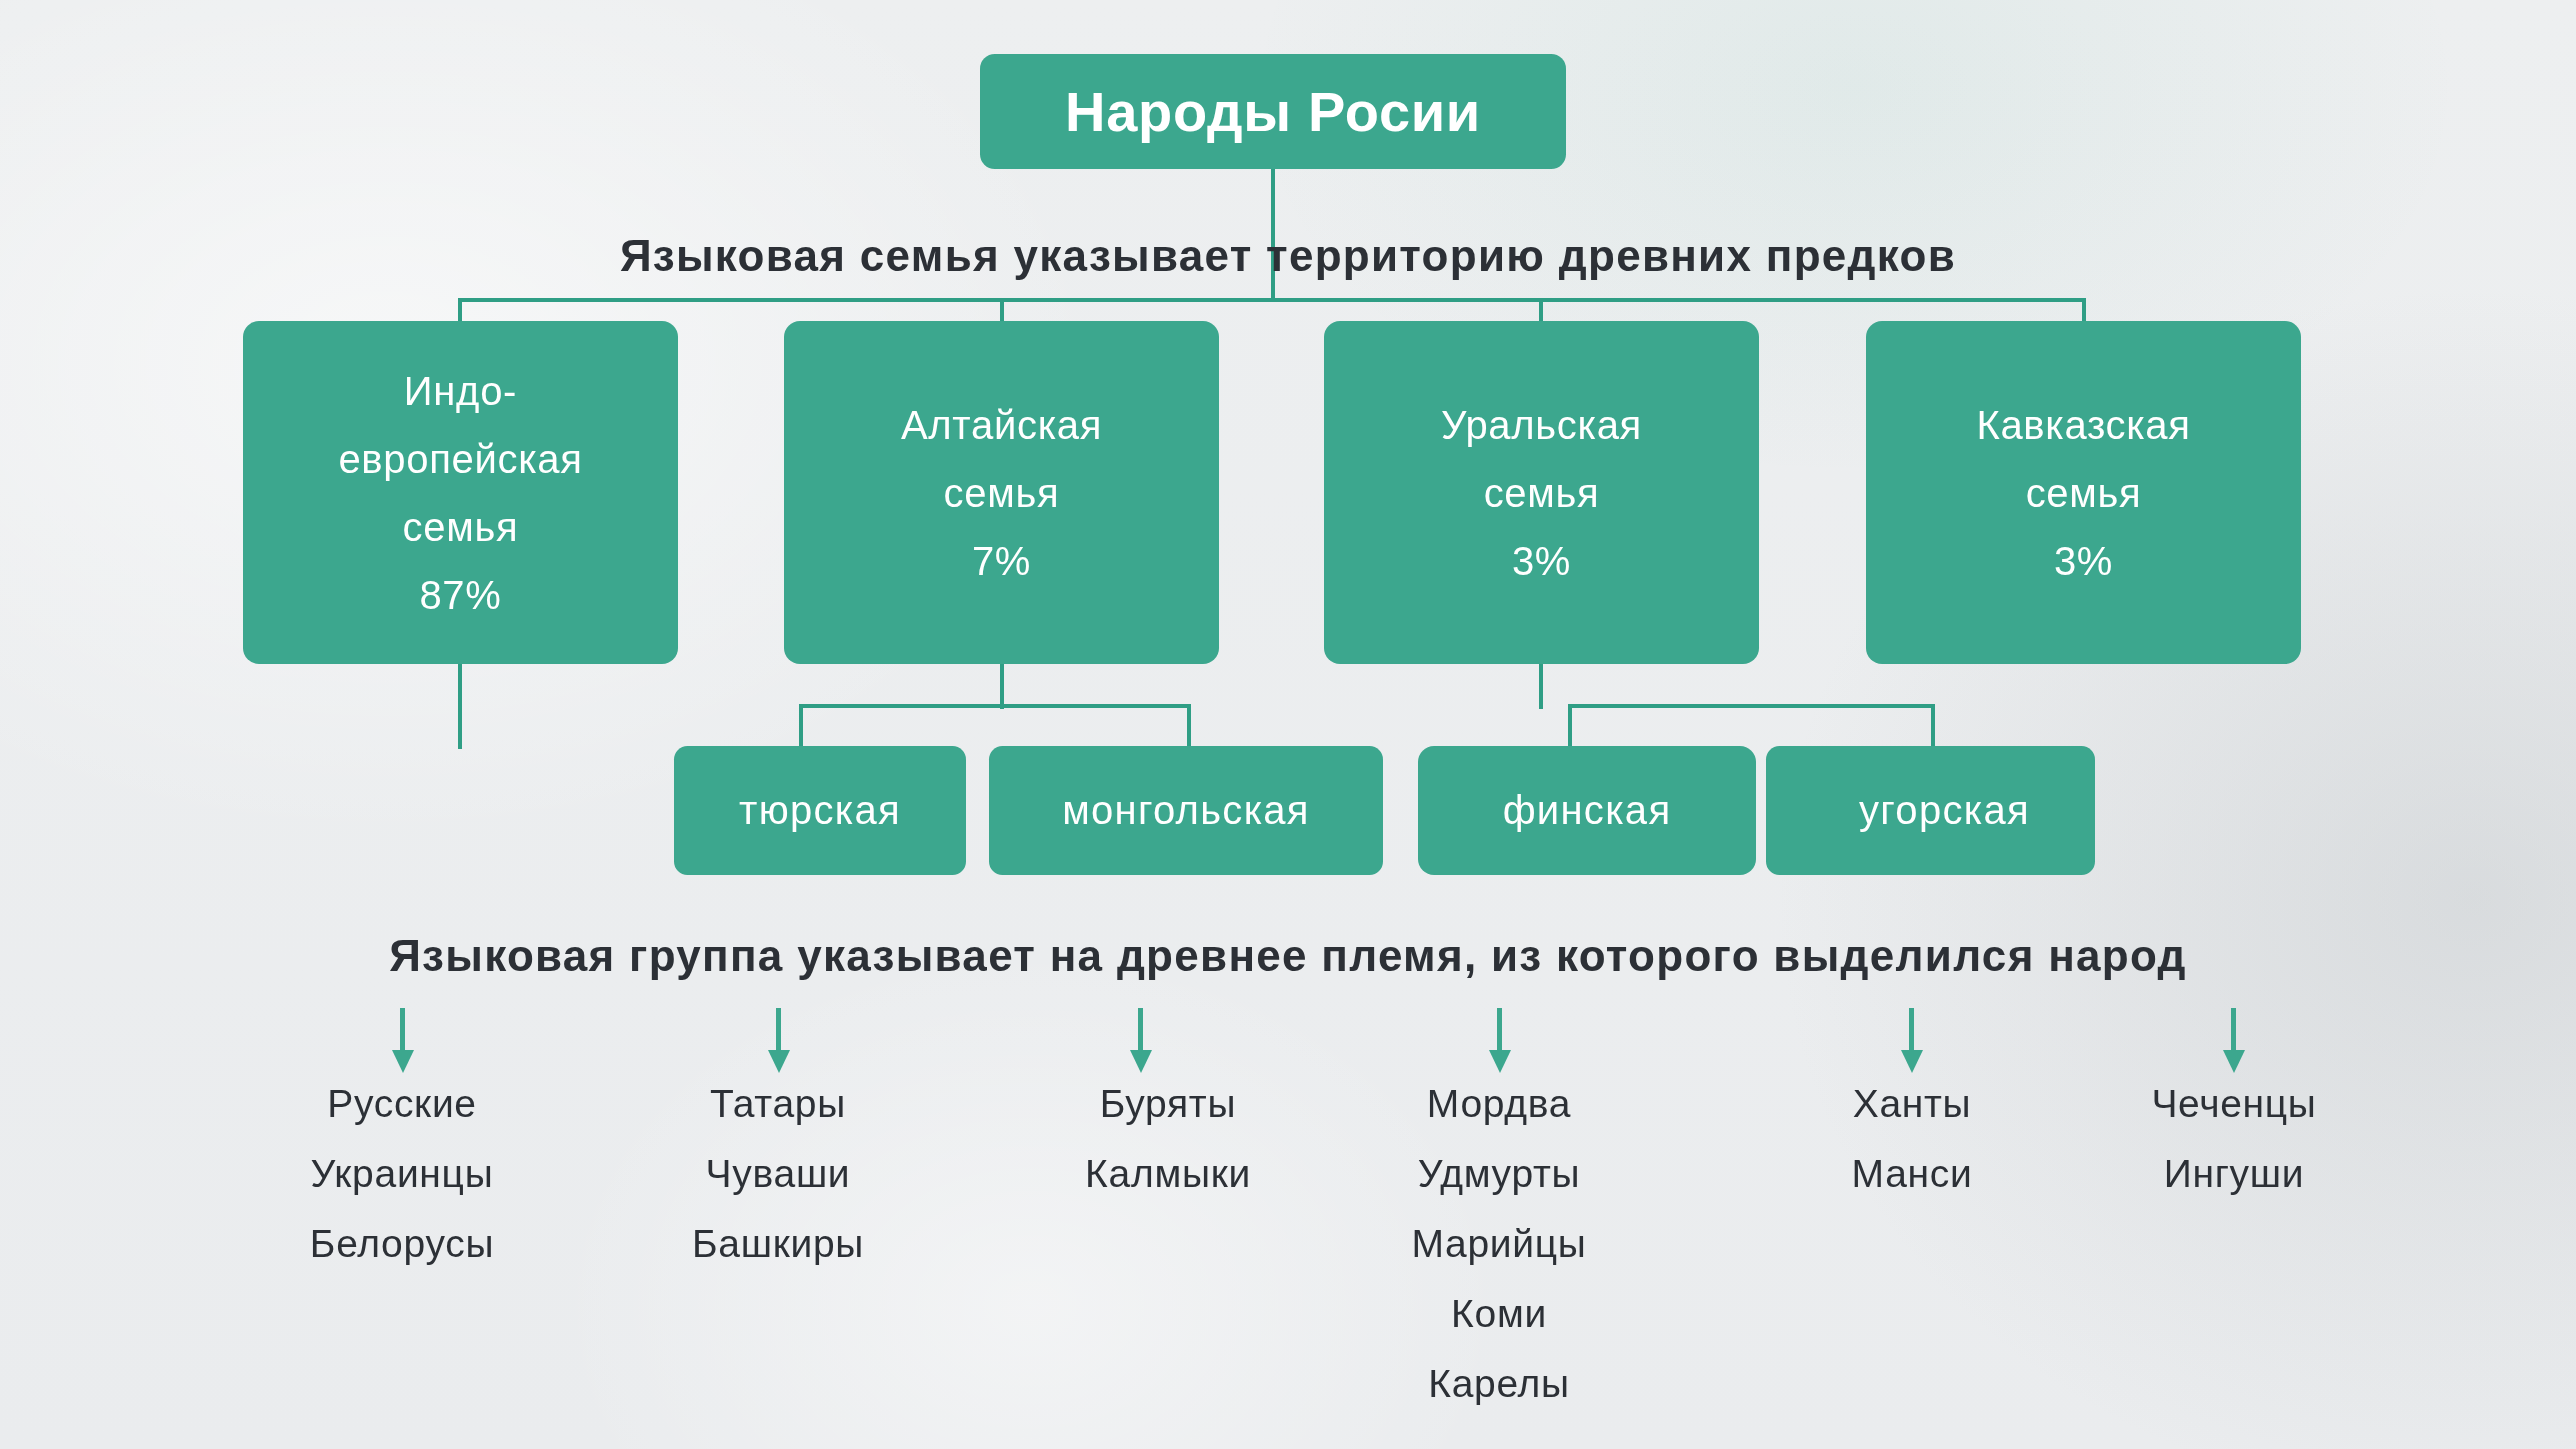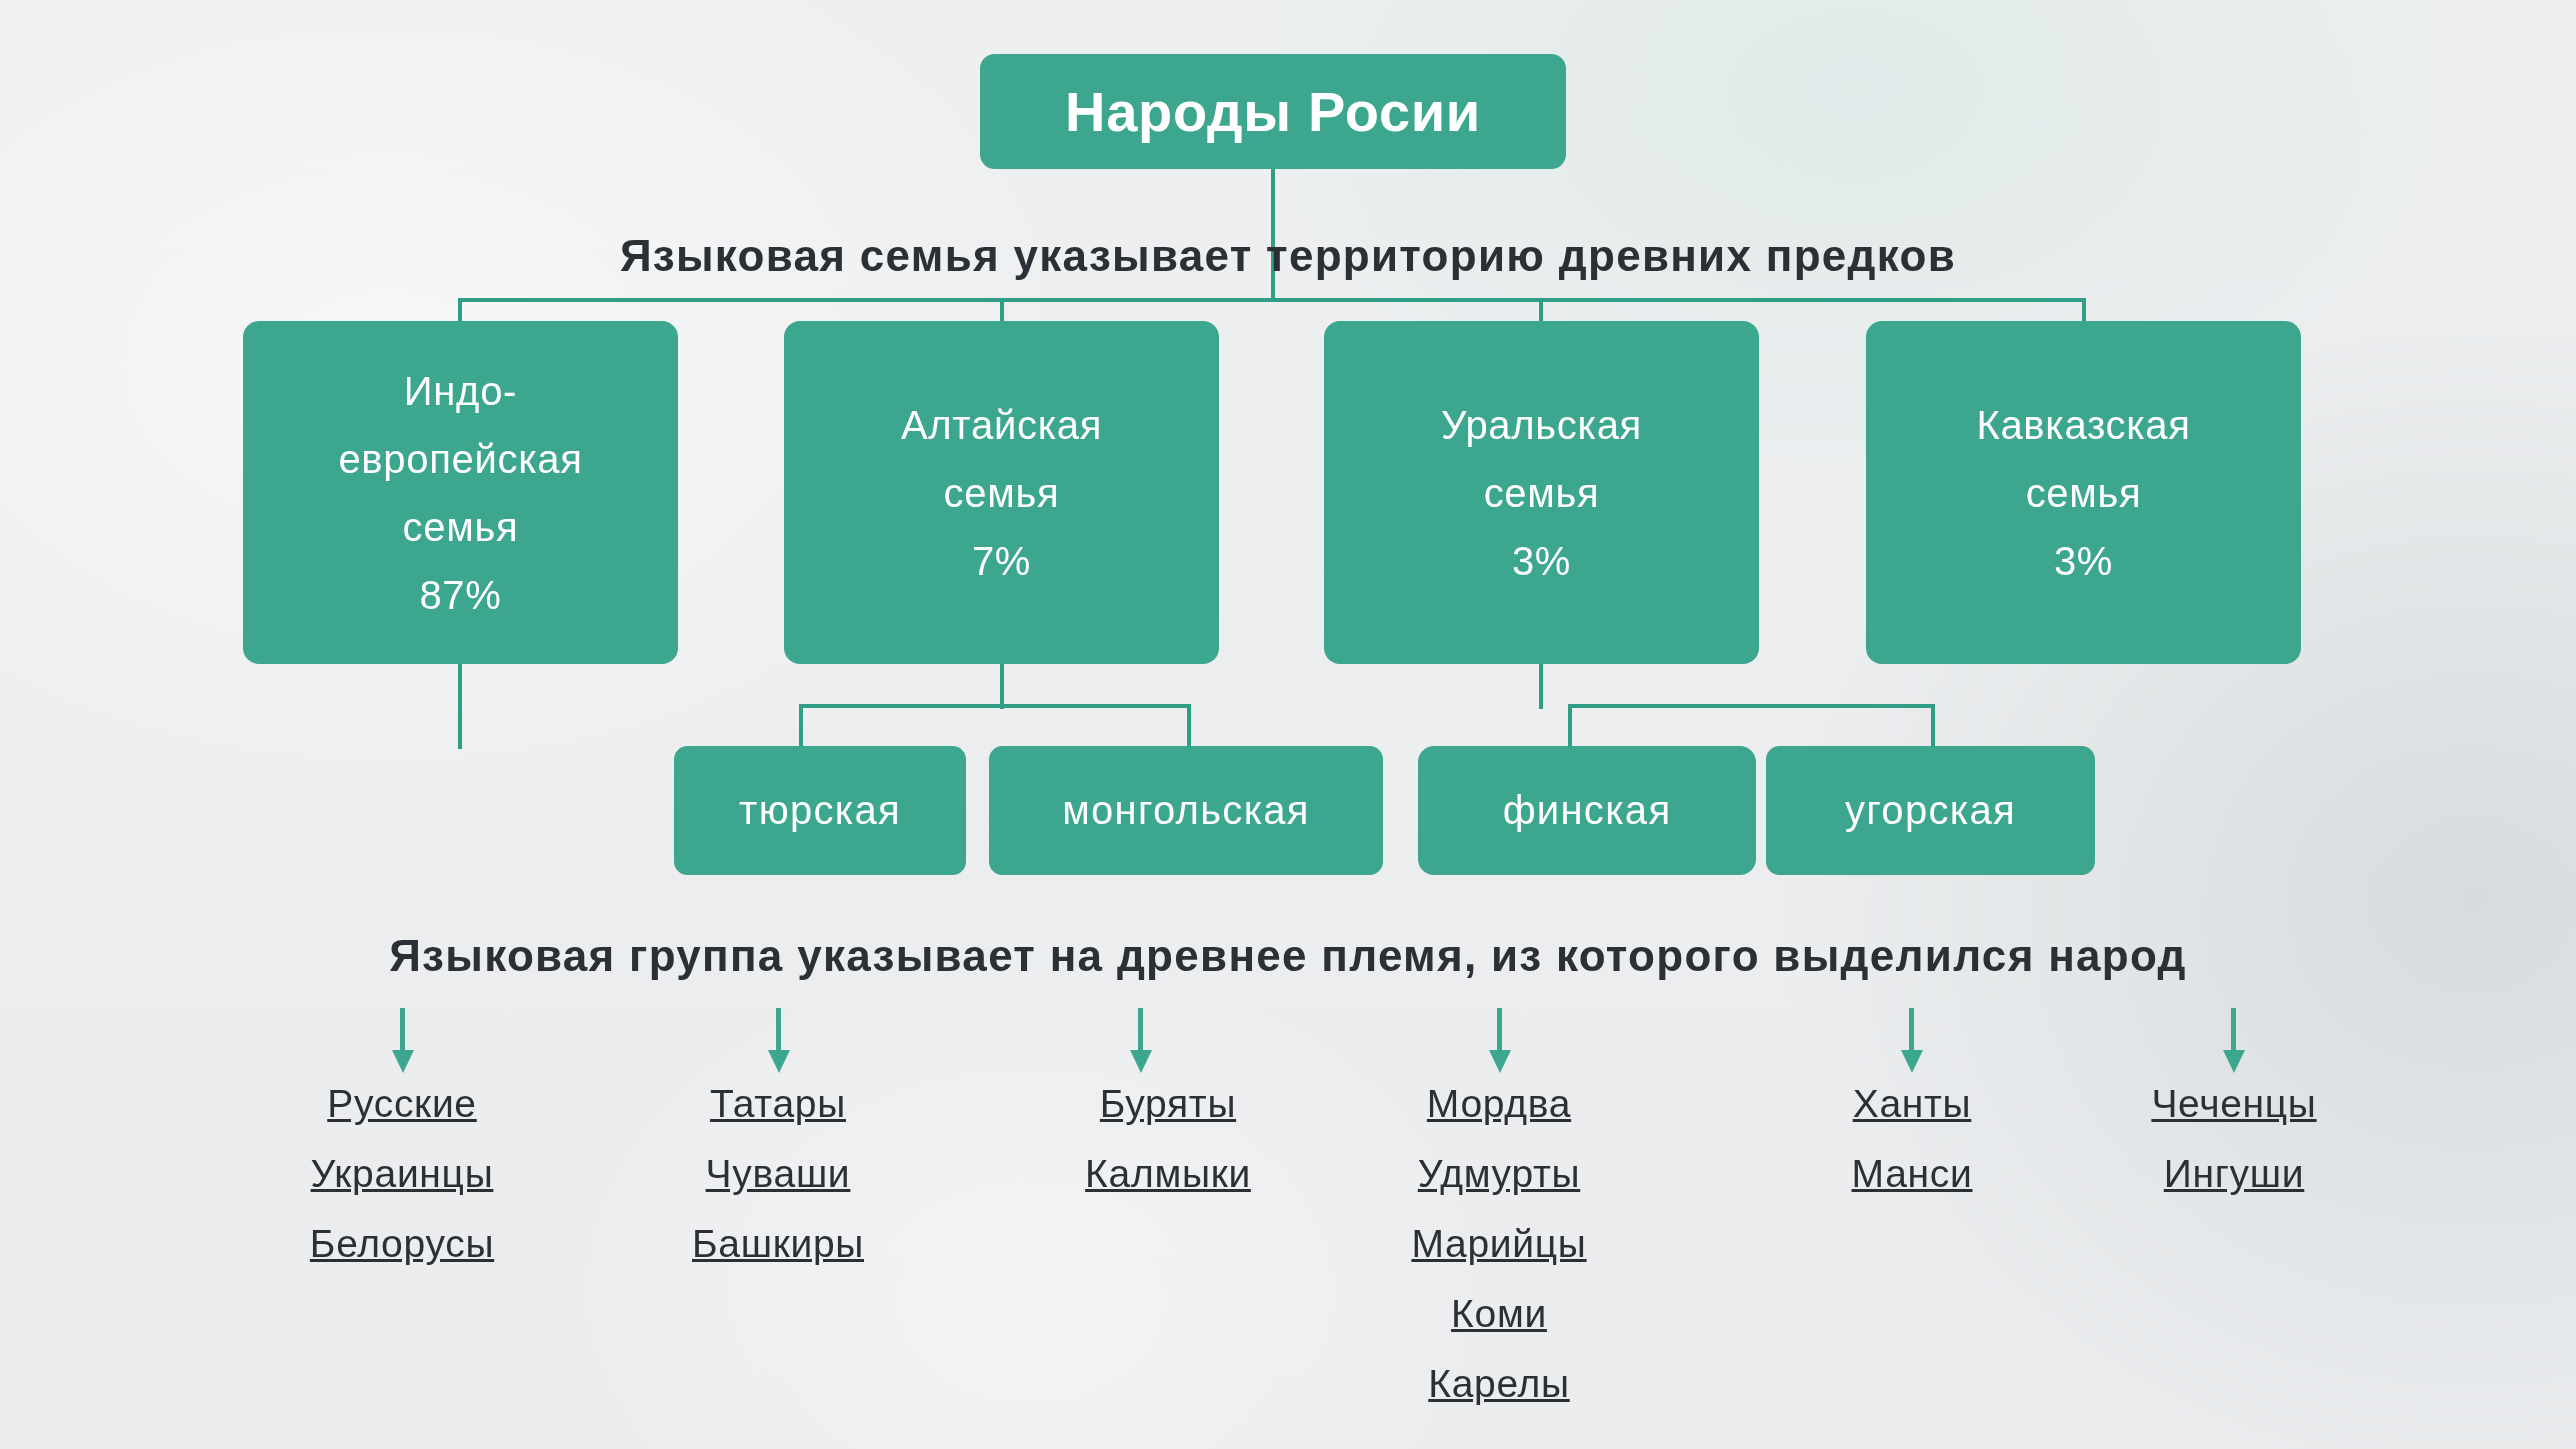--- a/index.html
+++ b/index.html
@@ -30,21 +30,21 @@
   .fam-indo{left:243px;}
   .fam-altai{left:784px;}
   .fam-ural{left:1324px;}
   .fam-caucasus{left:1866px;}
   .group-box{top:746px;height:129px;border-radius:13.4px;}
   .group-box span{font-size:40px;font-weight:500;letter-spacing:1.3px;}
   .grp-slavic{left:243px;width:366px;}
   .grp-turkic{left:674px;width:292px;}
   .grp-mongolic{left:989px;width:394px;}
   .grp-finnic{left:1418px;width:338px;border-radius:16px;}
-  .grp-ugric{left:1766px;width:329px;}
+  .grp-ugric{left:1766px;width:301px;padding-left:28px;}
   .vline,.hline{position:absolute;background:#2F9E85;}
   .vline{width:4px;}
   .hline{height:4px;}
   .subtitle{
     position:absolute;left:0;width:2576px;
     text-align:center;color:#2C3036;
     font-size:44px;font-weight:600;letter-spacing:1.3px;
     z-index:3;white-space:nowrap;
   }
   .subtitle-1{top:207px;margin-top:24px;}
@@ -58,21 +58,21 @@
     border-top:23px solid #3CA78E;
   }
   .peoples{
     position:absolute;top:1069px;
     transform:translateX(-50%);
     text-align:center;color:#2C3036;
     font-size:39px;font-weight:500;letter-spacing:0.7px;
     line-height:70px;white-space:nowrap;
     z-index:2;
   }
-  .peoples .item{display:block;text-decoration:underline;}
+  .peoples .item{display:block;}
 </style>
 </head>
 <body>
 
 <div class="canvas">
 
   <div class="vline" style="left:1271px;top:168px;height:134px;"></div>
   <div class="hline" style="left:458px;top:298px;width:1627px;"></div>
   <div class="vline" style="left:458px;top:298px;height:27px;"></div>
   <div class="vline" style="left:1000px;top:298px;height:27px;"></div>

